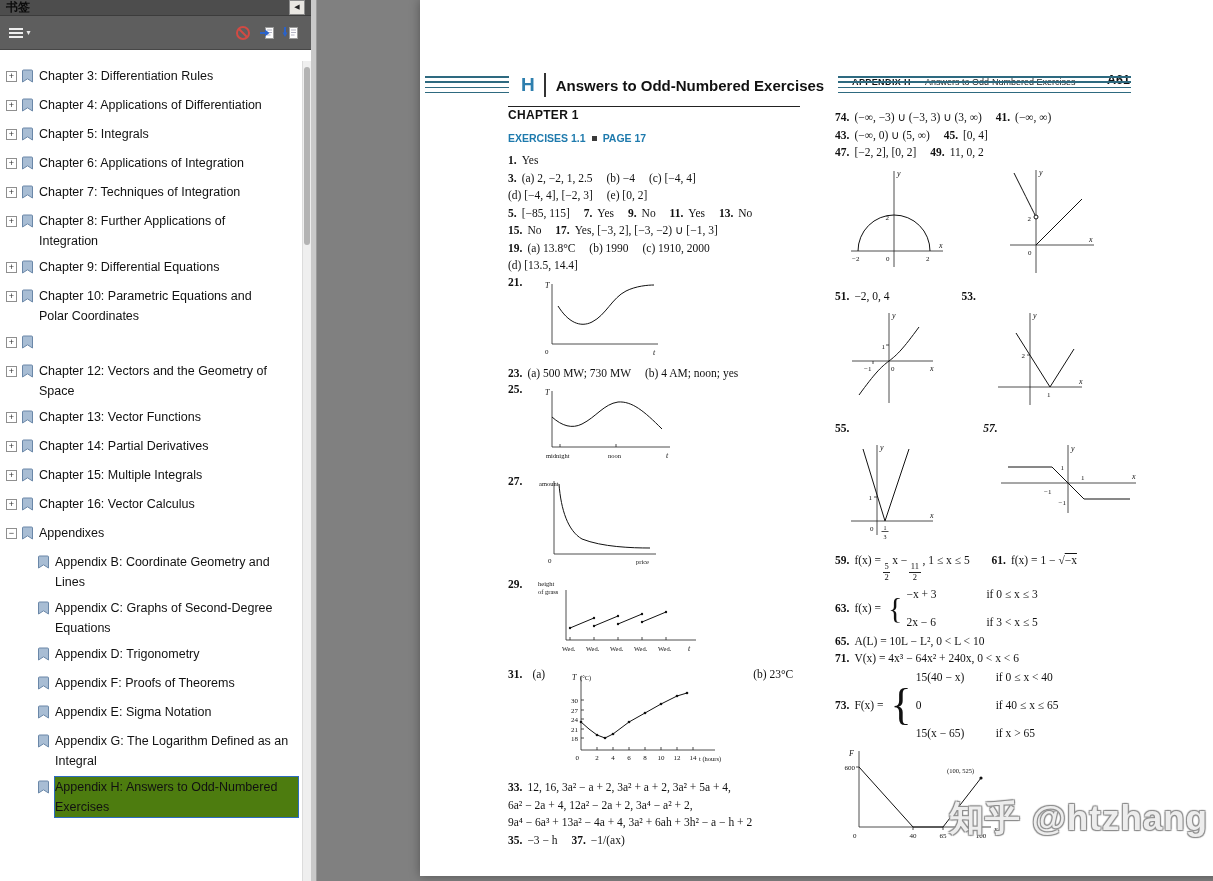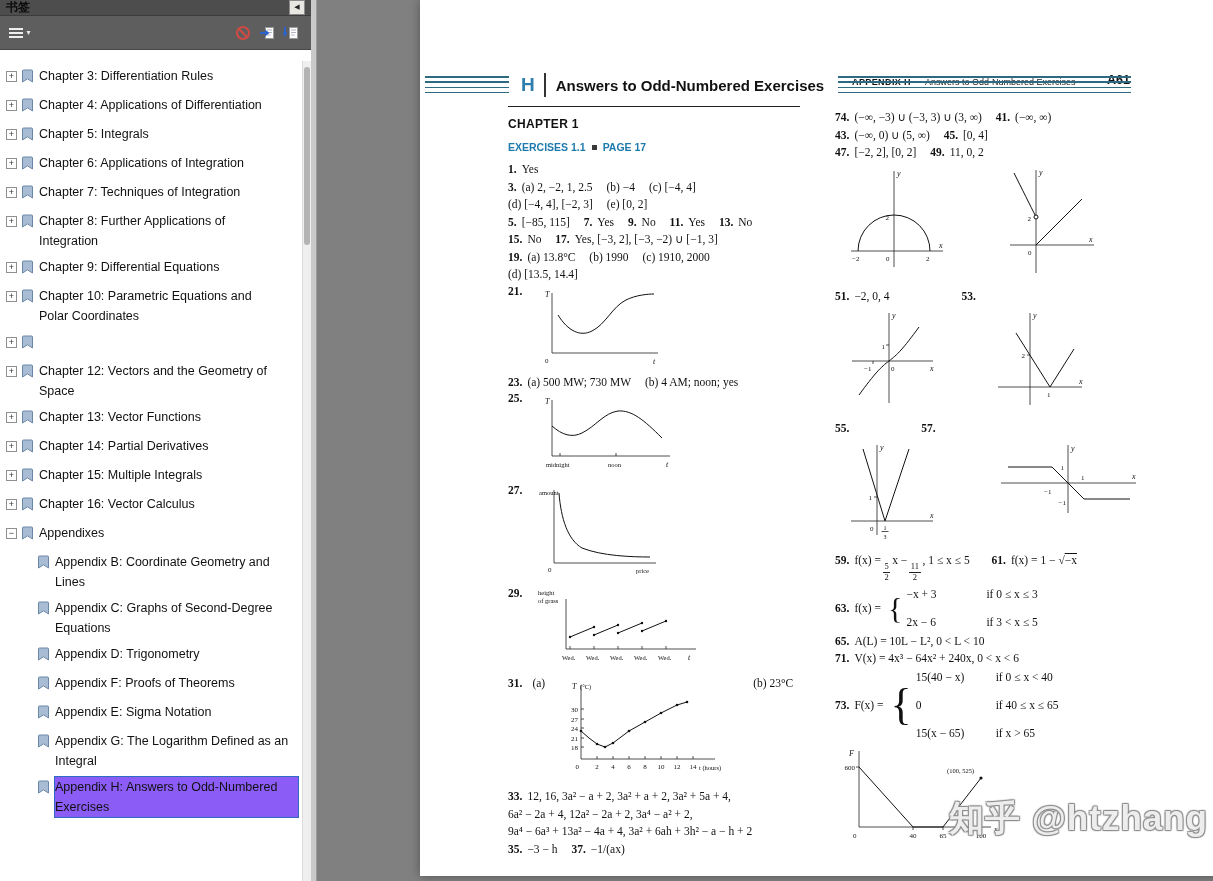--- a/index.html
+++ b/index.html
@@ -26,21 +26,21 @@
   .sb-scrollbar{position:absolute;top:61px;right:0;width:9px;bottom:0;background:#efefef;border-left:1px solid #dcdcdc;box-sizing:border-box;}
   .sb-thumb{position:absolute;top:6px;left:1px;width:6px;height:178px;background:#b3b3b3;border-radius:3px;}
 
   .tree-row{display:flex;align-items:flex-start;padding:3px 2px 3px 6px;font-size:12.5px;
       line-height:20px;color:#111;cursor:pointer;}
   .tree-row .expander{flex:0 0 11px;height:11px;margin:5px 4px 0 0;border:1px solid #8f8f8f;
       background:#fff;font-size:9px;line-height:8px;text-align:center;color:#333;box-sizing:border-box;}
   .tree-row .bm-icon{flex:0 0 14px;margin:3px 4px 0 0;}
   .tree-row.lvl1{padding-left:37px;}
   .lbl{flex:1;max-width:243px;}
-  .tree-row.selected .lbl{background:#8b5cf6;outline:1px solid #2d6cc0;}
+  .tree-row.selected .lbl{background:#4d7c0f;outline:1px solid #2d6cc0;}
 
   
   .main{position:absolute;left:311px;top:0;right:0;bottom:0;background:#808080;}
   .splitter{position:absolute;left:0;top:0;width:6px;height:100%;background:#c9c9c9;
       border-right:1px solid #9a9a9a;cursor:col-resize;box-sizing:border-box;}
 
   .page{position:absolute;left:109px;top:0;width:805px;height:876px;background:#fff;
       box-shadow:0 0 10px rgba(0,0,0,.35);font-family:"Liberation Serif", serif;color:#111;}
 
   .running-head{position:absolute;top:36px;left:432px;width:278px;display:flex;align-items:flex-end;
@@ -54,31 +54,31 @@
   .stripes.left{width:84px;}
   .stripes.right{flex:1;margin-left:14px;}
   .tb-letter{color:#2e7fae;font-size:19px;font-weight:bold;font-family:"Liberation Sans", sans-serif;margin:0 9px 0 12px;}
   .tb-divider{width:2px;height:24px;background:#333;}
   .tb-text{font-size:15px;font-weight:bold;font-family:"Liberation Sans", sans-serif;margin-left:10px;white-space:nowrap;}
 
   .col-left{position:absolute;left:88px;top:106px;width:292px;}
   .col-right{position:absolute;left:415px;top:110px;width:306px;}
 
   .chapter-head{font-family:"Liberation Sans", sans-serif;font-weight:bold;font-size:12px;
-      border-top:1.5px solid #222;padding-top:10px;letter-spacing:.3px;}
+      border-top:1.5px solid #222;padding-top:1px;letter-spacing:.3px;}
   .section-head{font-family:"Liberation Sans", sans-serif;font-weight:bold;font-size:10.5px;
       color:#1e7aad;margin:10px 0 9px;}
   .section-head .sq{display:inline-block;width:5px;height:5px;background:#3a3a3a;margin:0 6px 1px;vertical-align:middle;}
 
   .ln{font-size:11.5px;line-height:1.22;margin-bottom:3.5px;}
   .it{margin-right:11px;}
   .it:last-child{margin-right:0;}
   .it b{margin-right:5px;}
   .off53{margin-left:58px;}
-  .off57{margin-left:53px;}
+  .off57{margin-left:115px;font-style:italic;}
 
   .figrow{display:flex;align-items:flex-start;margin:3px 0 6px;}
   .figrow b{font-size:11.5px;margin-right:10px;}
   .figrow .fig{margin-left:6px;}
   .figrow2{display:flex;margin:6px 0 10px 12px;gap:55px;align-items:flex-start;}
   .b31{margin-left:16px;font-size:11.5px;}
 
   svg.fig{overflow:visible;}
   .ax{fill:none;stroke:#222;stroke-width:.8;}
   .cv{fill:none;stroke:#111;stroke-width:1;}

